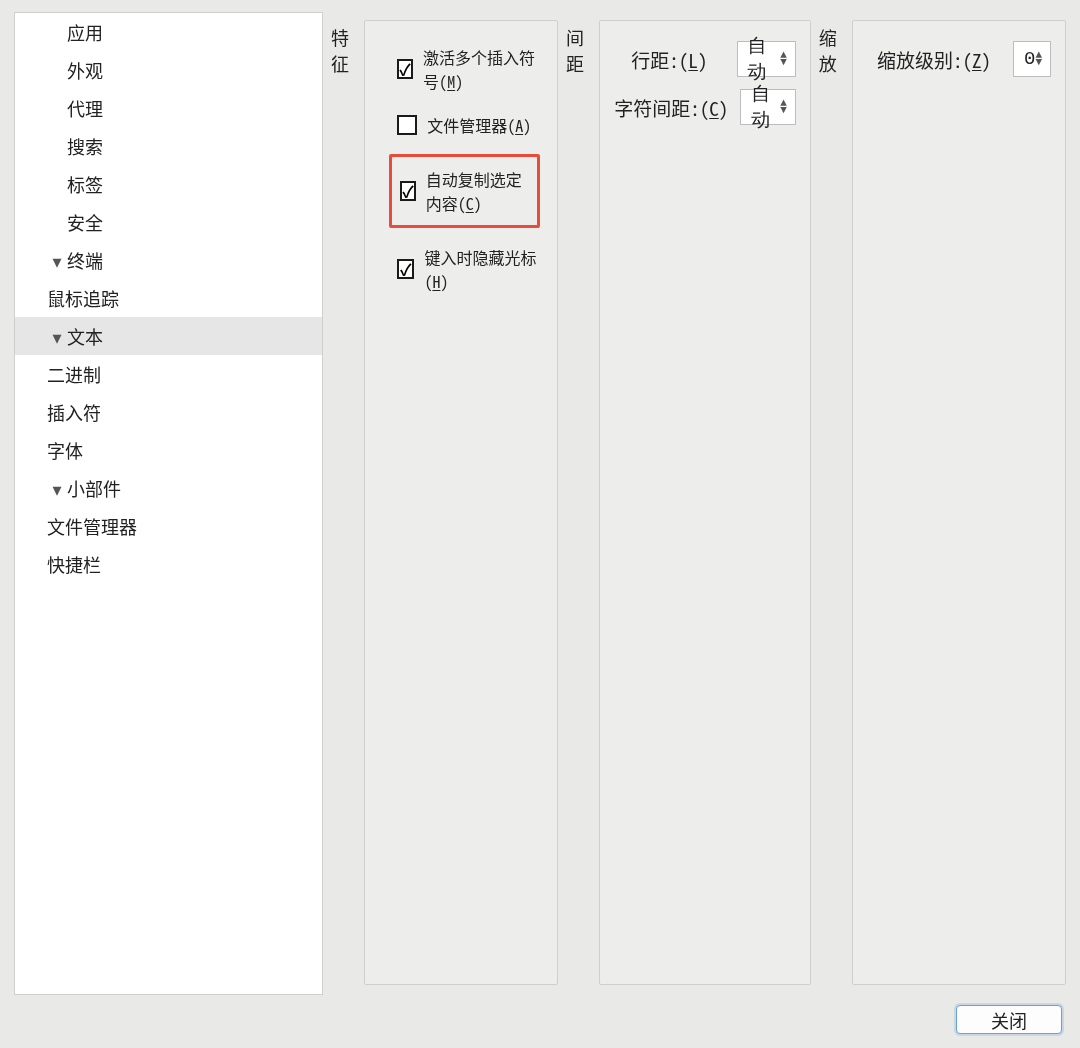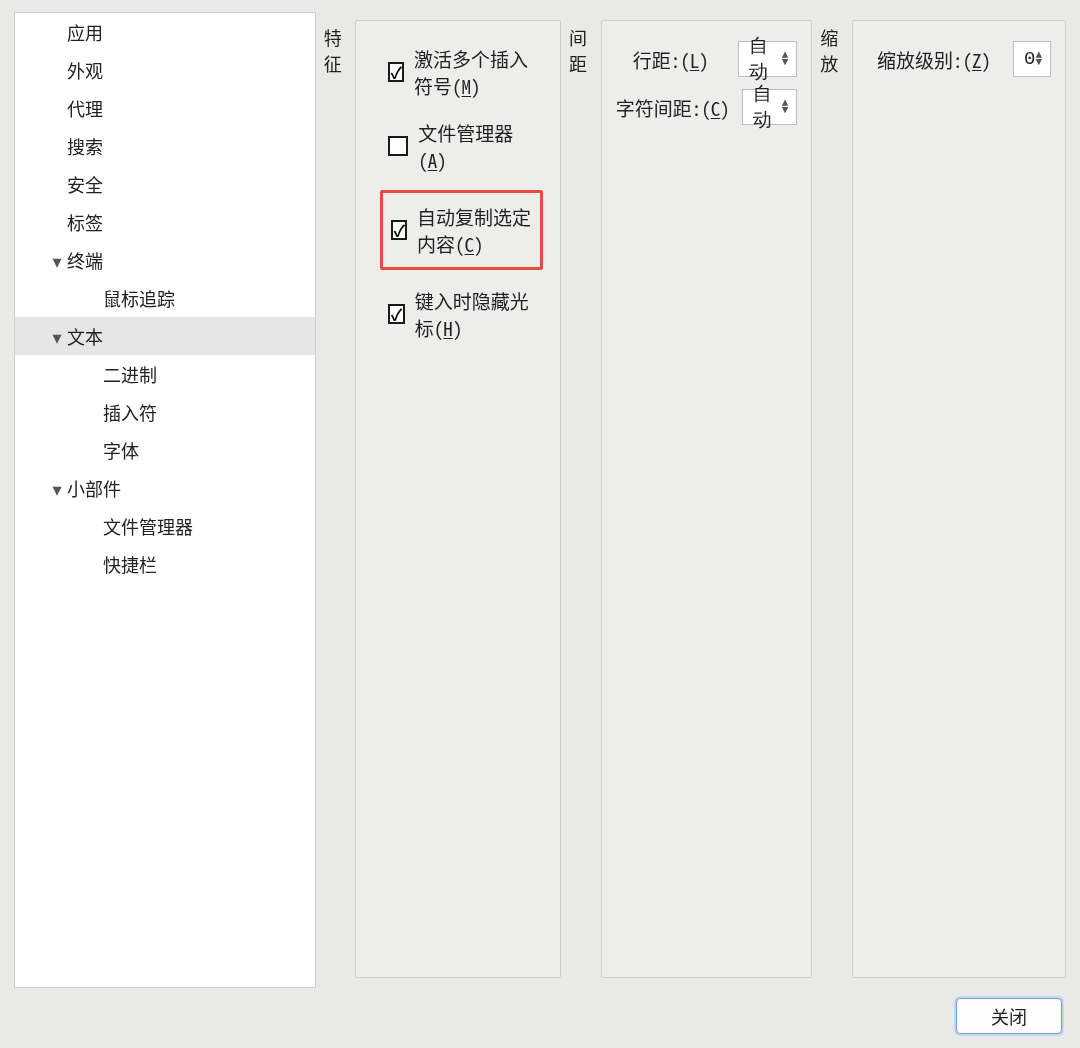--- a/index.html
+++ b/index.html
@@ -34,21 +34,21 @@
   }
   .tree-item {
     display: flex;
     align-items: center;
     height: 38px;
     padding-left: 20px;
     cursor: default;
     white-space: nowrap;
   }
   .tree-item.level1 { padding-left: 52px; }
-  .tree-item.level2 { padding-left: 88px; }
+  .tree-item.level2 { padding-left: 32px; }
   .tree-item.selected { background: #e6e6e6; }
   .expander {
     width: 20px;
     display: inline-flex;
     justify-content: center;
     color: #555;
     margin-left: -20px;
   }
   .content {
     flex: 1 1 auto;
@@ -66,21 +66,21 @@
     background: #ededec;
     border-radius: 2px;
     padding: 14px 14px;
     margin-bottom: 10px;
   }
   .check-row {
     display: flex;
     align-items: center;
     gap: 10px;
     padding: 10px 6px 10px 18px;
-    font-size: 19px;
+    font-size: 16px;
     font-family: "Noto Sans Mono CJK SC", "Noto Sans CJK SC", monospace;
   }
   .check {
     width: 20px; height: 20px;
     border: 2px solid #1a1a1a;
     background: #fff;
     display: inline-flex;
     align-items: center;
     justify-content: center;
   }
@@ -134,21 +134,21 @@
   }
   .underline-key { text-decoration: underline; text-underline-offset: 2px; }
   .footer {
     flex: 0 0 auto;
     display: flex;
     justify-content: flex-end;
     padding: 10px 18px 14px 0;
   }
   .btn {
     min-width: 106px;
-    height: 36px;
+    height: 29px;
     background: #fdfdfd;
     border: 1px solid #6aa0d8;
     box-shadow: 0 0 0 2px rgba(106,160,216,0.25);
     border-radius: 4px;
     display: inline-flex;
     align-items: center;
     justify-content: center;
     font-size: 18px;
     cursor: default;
   }
@@ -167,24 +167,24 @@
         <div class="tree-item level1">
           <span>外观</span>
         </div>
         <div class="tree-item level1">
           <span>代理</span>
         </div>
         <div class="tree-item level1">
           <span>搜索</span>
         </div>
         <div class="tree-item level1">
+          <span>标签</span>
+        </div>
+        <div class="tree-item level1">
           <span>安全</span>
-        </div>
-        <div class="tree-item level1">
-          <span>标签</span>
         </div>
         <div class="tree-item level1">
           <span class="expander">▾</span>
           <span>终端</span>
         </div>
         <div class="tree-item level2">
           <span>鼠标追踪</span>
         </div>
         <div class="tree-item level1 selected">
           <span class="expander">▾</span>

